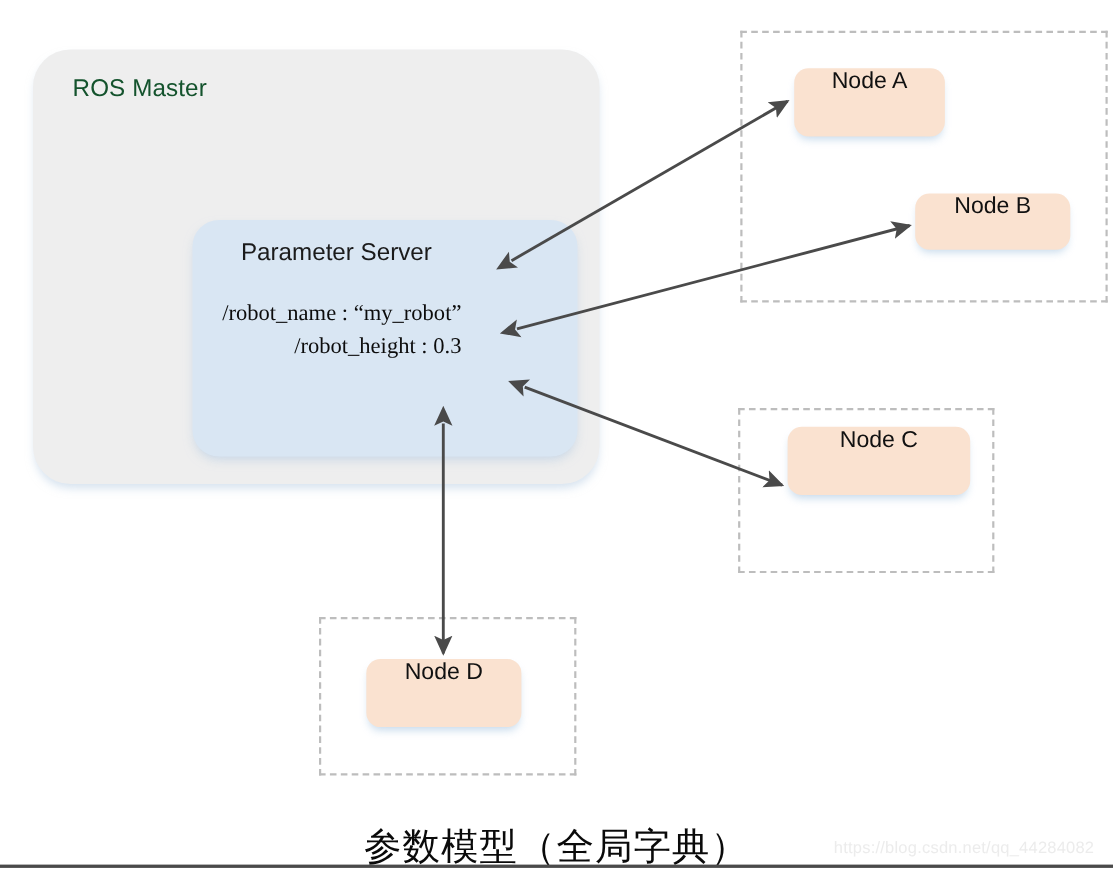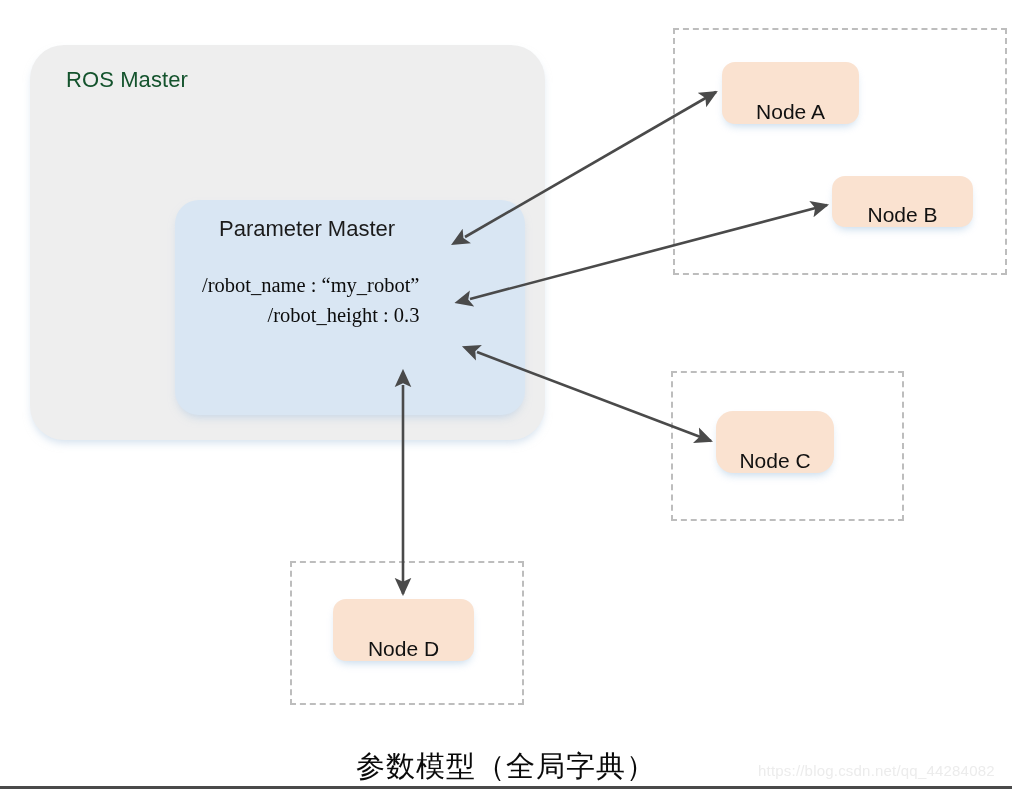--- a/index.html
+++ b/index.html
@@ -79,49 +79,49 @@
   .group-ab { left: 673px; top: 28px;  width: 330px; height: 243px; }
   .group-c  { left: 671px; top: 371px; width: 229px; height: 146px; }
   .group-d  { left: 290px; top: 561px; width: 230px; height: 140px; }
 
   
   .node {
     position: absolute;
     background: #fae2d0;
     border-radius: 13px;
     display: flex;
-    align-items: flex-end;
+    align-items: flex-start;
     justify-content: center;
     font-size: 21px;
     color: #111111;
     box-shadow: 0 5px 8px -3px rgba(178, 204, 228, 0.75);
     white-space: nowrap;
   }
   .node-a { left: 722px; top: 62px;  width: 137px; height: 62px; }
   .node-b { left: 832px; top: 176px; width: 141px; height: 51px; }
-  .node-c { left: 716px; top: 411px; width: 118px; height: 62px; border-radius: 17px; }
+  .node-c { left: 716px; top: 388px; width: 166px; height: 62px; }
   .node-d { left: 333px; top: 599px; width: 141px; height: 62px; }
 
   
   #arrows {
     position: absolute;
     left: 0; top: 0;
     width: 1012px;
     height: 792px;
     pointer-events: none;
   }
 
   
   .caption {
     position: absolute;
     left: 0;
     top: 747px;
     width: 1012px;
     text-align: center;
-    font-size: 29px;
+    font-size: 34px;
     color: #0a0a0a;
     letter-spacing: 1px;
   }
   .watermark {
     position: absolute;
     left: 758px;
     top: 762px;
     font-size: 15px;
     color: #ececec;
     letter-spacing: .2px;
@@ -138,21 +138,21 @@
 </style>
 </head>
 <body>
 
 <div id="canvas">
 
   <div class="ros-master">
     <div class="ros-master-label">ROS Master</div>
 
     <div class="param-server">
-      <div class="param-server-title">Parameter Master</div>
+      <div class="param-server-title">Parameter Server</div>
       <div class="param-list">
         <div>/robot_name :  “my_robot”</div>
         <div>/robot_height : 0.3</div>
       </div>
     </div>
   </div>
 
   <div class="group group-ab"></div>
   <div class="group group-c"></div>
   <div class="group group-d"></div>

